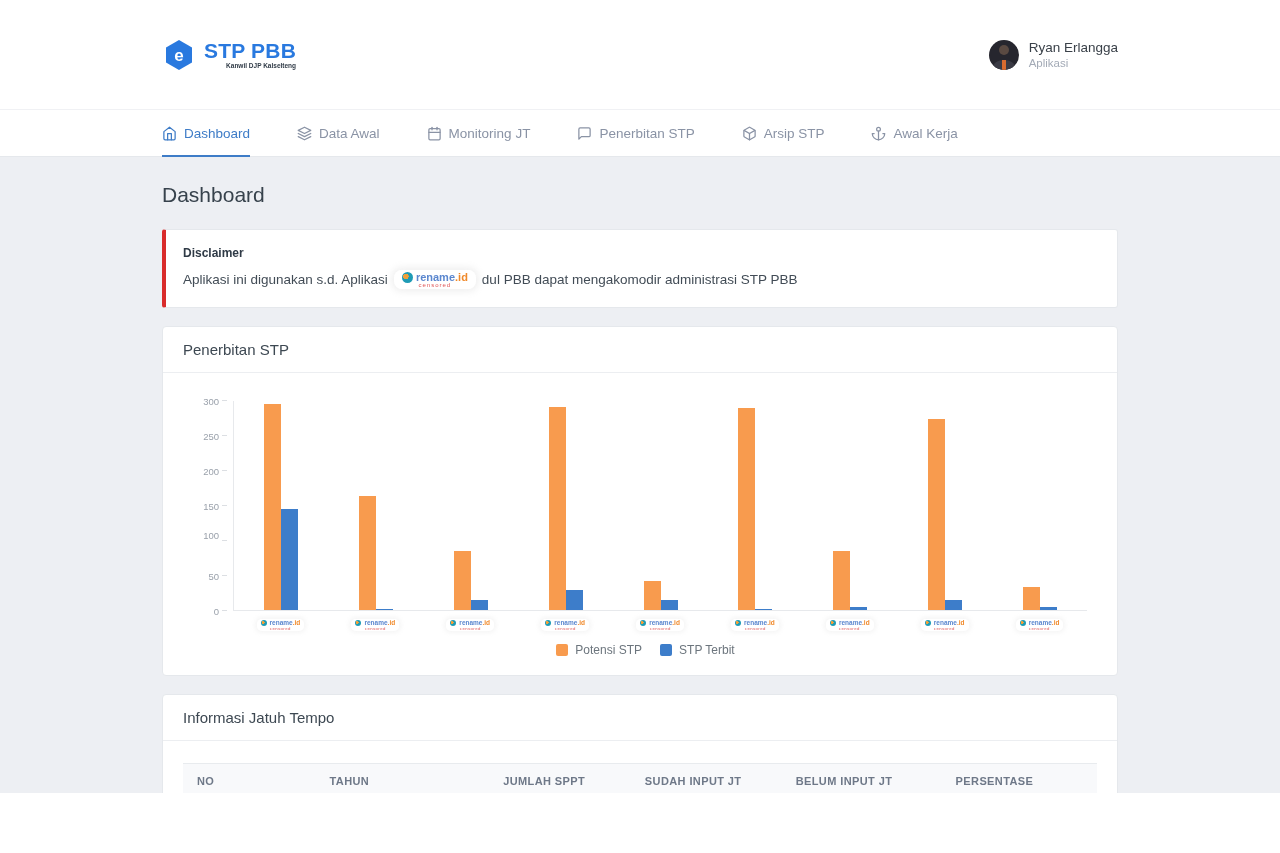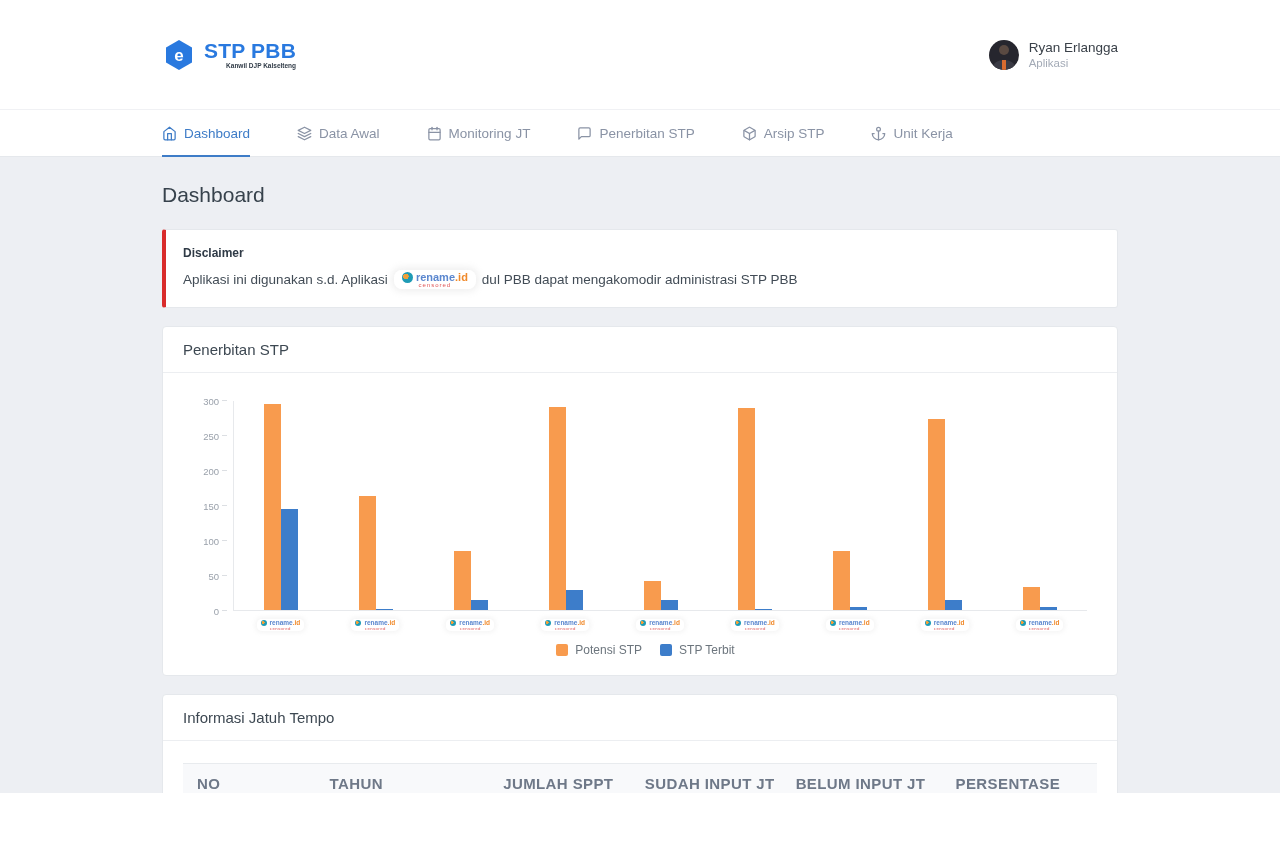--- a/index.html
+++ b/index.html
@@ -74,21 +74,21 @@
   .x-row { position:absolute; left:46px; right:6px; bottom:22px; display:flex; }
   .x-cell { flex:1; display:flex; justify-content:center; }
   .legend { position:absolute; left:11px; right:0; bottom:-4px; display:flex; justify-content:center; gap:18px; }
   .legend-item { display:flex; align-items:center; gap:7px; font-size:12px; color:#6c757d; }
   .legend-swatch { width:12px; height:12px; border-radius:2px; }
 
   
   .table-body { padding:22px 20px 0 20px; }
   table { width:100%; border-collapse:collapse; table-layout:fixed; }
   thead th { background:#f8f9fb; border-top:1px solid #e8ebee; border-bottom:1px solid #e8ebee;
-    font-size:15px; font-weight:bold; color:#6e7888; letter-spacing:0.4px; text-align:left;
+    font-size:11px; font-weight:bold; color:#6e7888; letter-spacing:0.4px; text-align:left;
     padding:11px 14px; text-transform:uppercase; white-space:nowrap; }
 </style>
 </head>
 <body>
 
 <div class="topbar">
   <div class="brand">
     <span class="hexagon">
       <svg width="34" height="34" viewBox="0 0 34 34">
         <polygon points="17,2 30,9.5 30,24.5 17,32 4,24.5 4,9.5" fill="#2979df"></polygon>
@@ -163,21 +163,21 @@
       <span>Arsip STP</span>
     </a>
     <a class="nav-item">
       <span style="display: inline-flex;">
         <svg width="15" height="15" viewBox="0 0 24 24" fill="none" stroke-width="2" stroke-linecap="round" stroke-linejoin="round">
           <circle cx="12" cy="5" r="3"></circle>
           <line x1="12" y1="22" x2="12" y2="8"></line>
           <path d="M5 12H2a10 10 0 0 0 20 0h-3"></path>
         </svg>
       </span>
-      <span>Unit Kerja</span>
+      <span>Awal Kerja</span>
     </a>
   </div>
 
 <div class="main">
   <div class="page-title">Dashboard</div>
 
   <div class="card disclaimer-card">
     <div class="disclaimer-title">Disclaimer</div>
     <div class="disclaimer-text">
       <span>Aplikasi ini digunakan s.d. Aplikasi</span>
@@ -194,21 +194,21 @@
 
   <div class="card">
     <div class="card-header">Penerbitan STP</div>
     <div class="chart-body">
       <div class="chart-area">
         <div class="y-axis" id="yaxis">
             <div class="ytick" style="bottom: 0px;">0</div>
             <div class="ytick-mark" style="bottom: 0px;"></div>
             <div class="ytick" style="bottom: 35px;">50</div>
             <div class="ytick-mark" style="bottom: 35px;"></div>
-            <div class="ytick" style="bottom: 70px;">100</div>
+            <div class="ytick" style="bottom: 76px;">100</div>
             <div class="ytick-mark" style="bottom: 70px;"></div>
             <div class="ytick" style="bottom: 105px;">150</div>
             <div class="ytick-mark" style="bottom: 105px;"></div>
             <div class="ytick" style="bottom: 140px;">200</div>
             <div class="ytick-mark" style="bottom: 140px;"></div>
             <div class="ytick" style="bottom: 175px;">250</div>
             <div class="ytick-mark" style="bottom: 175px;"></div>
             <div class="ytick" style="bottom: 210px; margin-top: 48px;">300</div>
             <div class="ytick-mark" style="bottom: 210px;"></div>
           </div>

